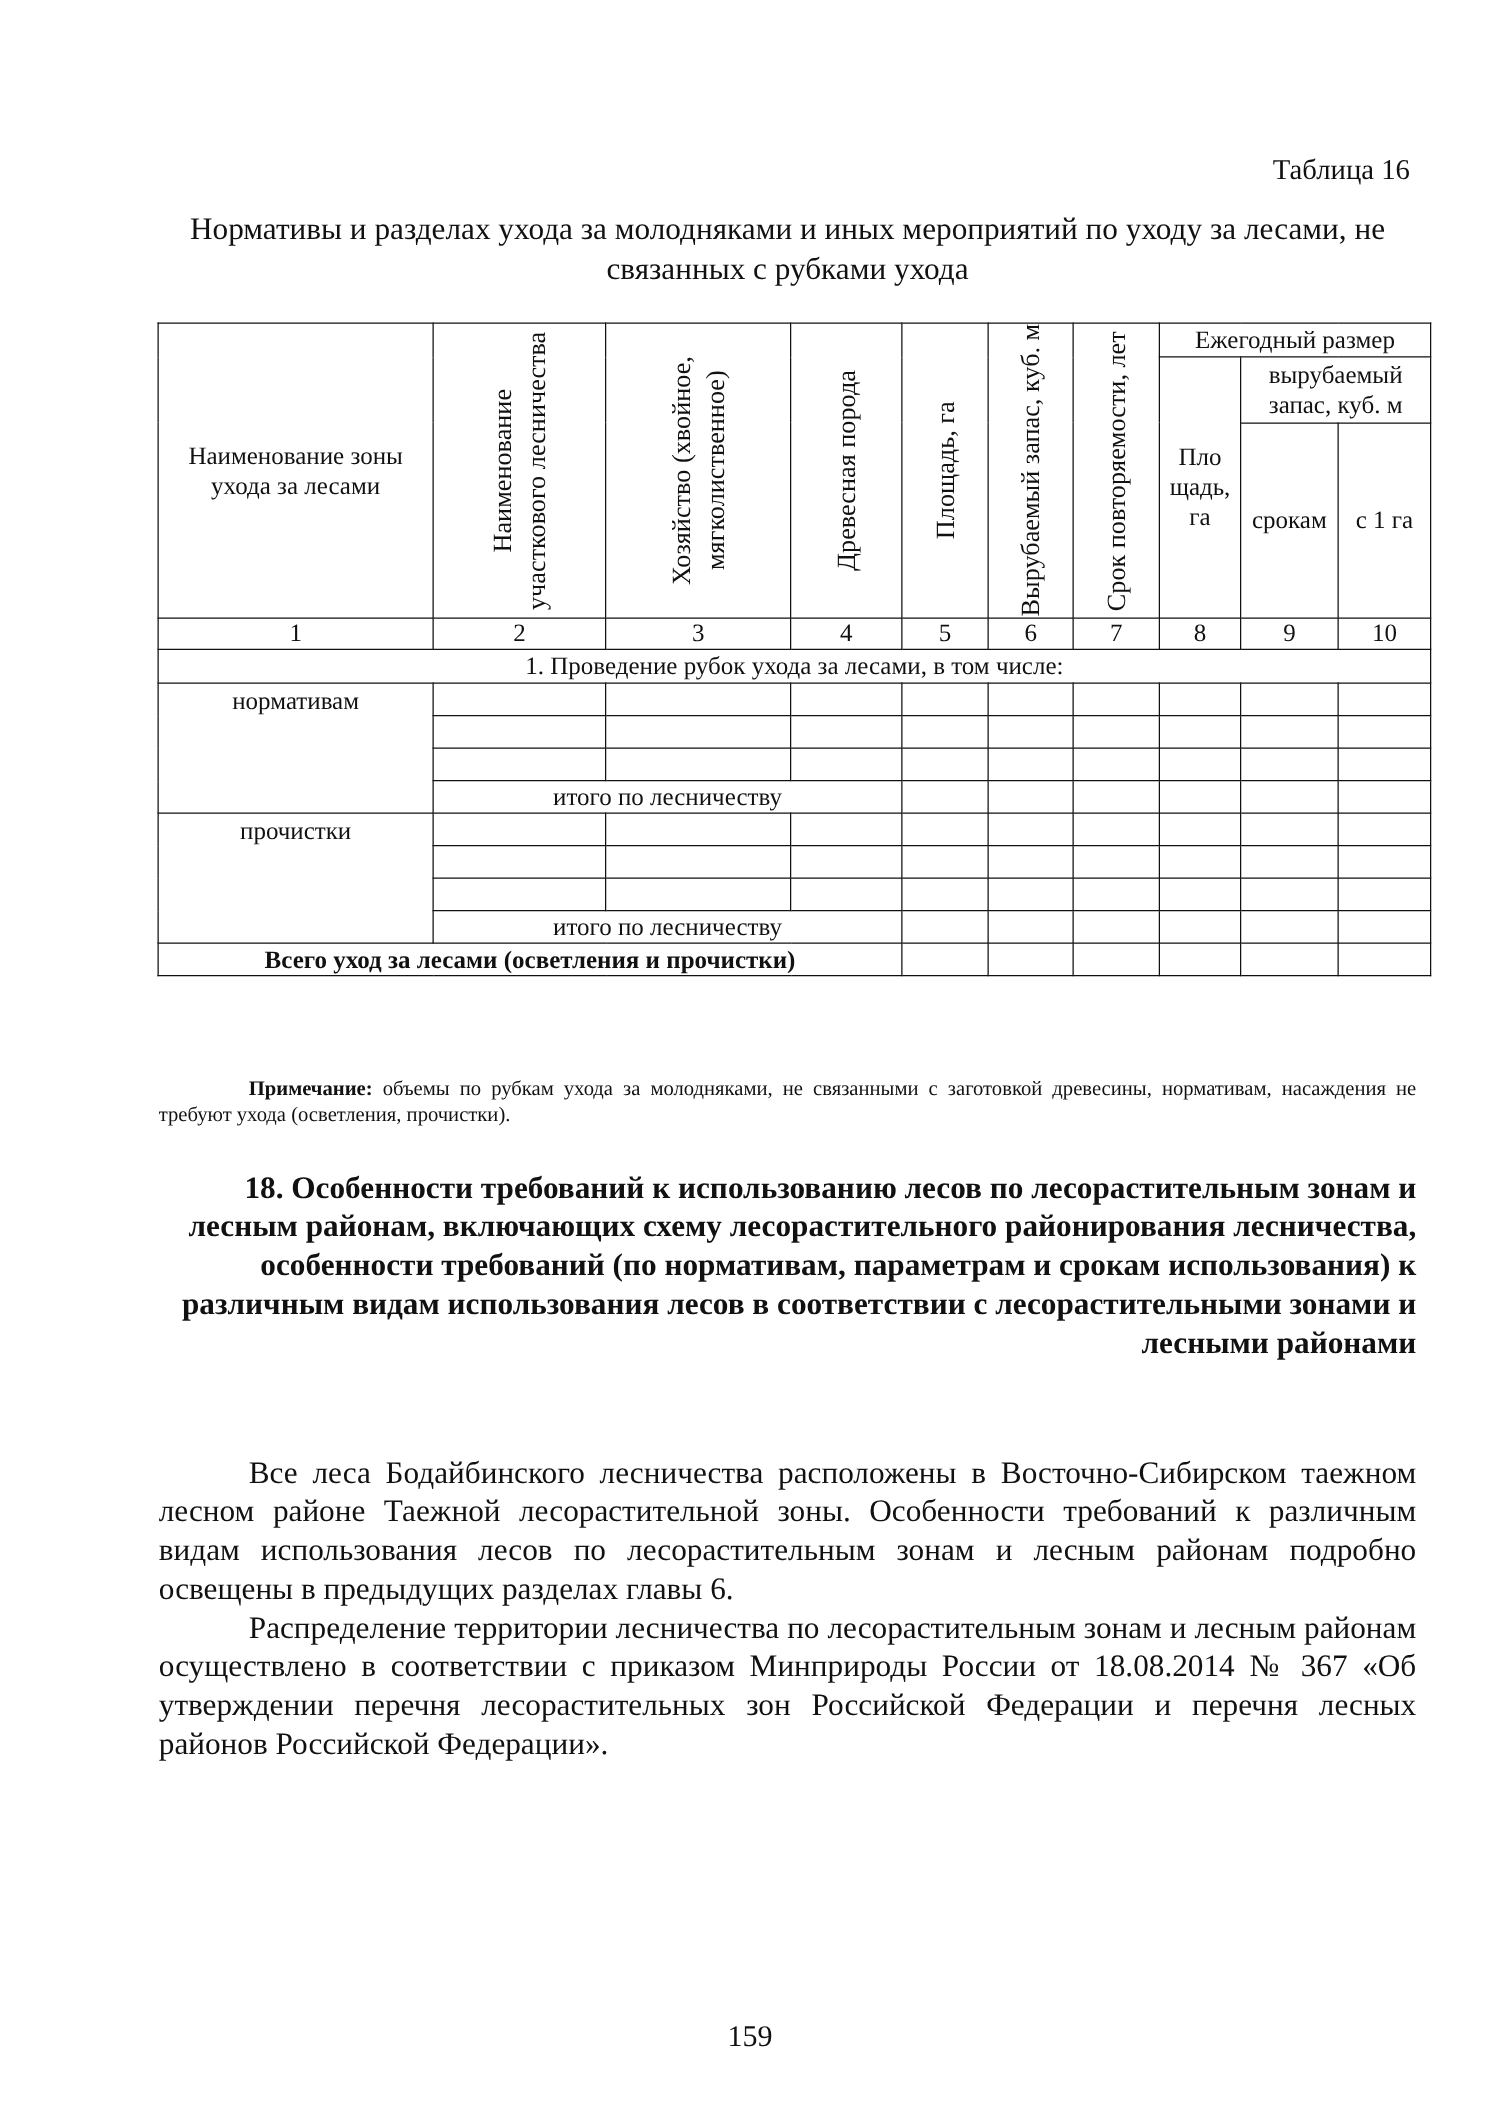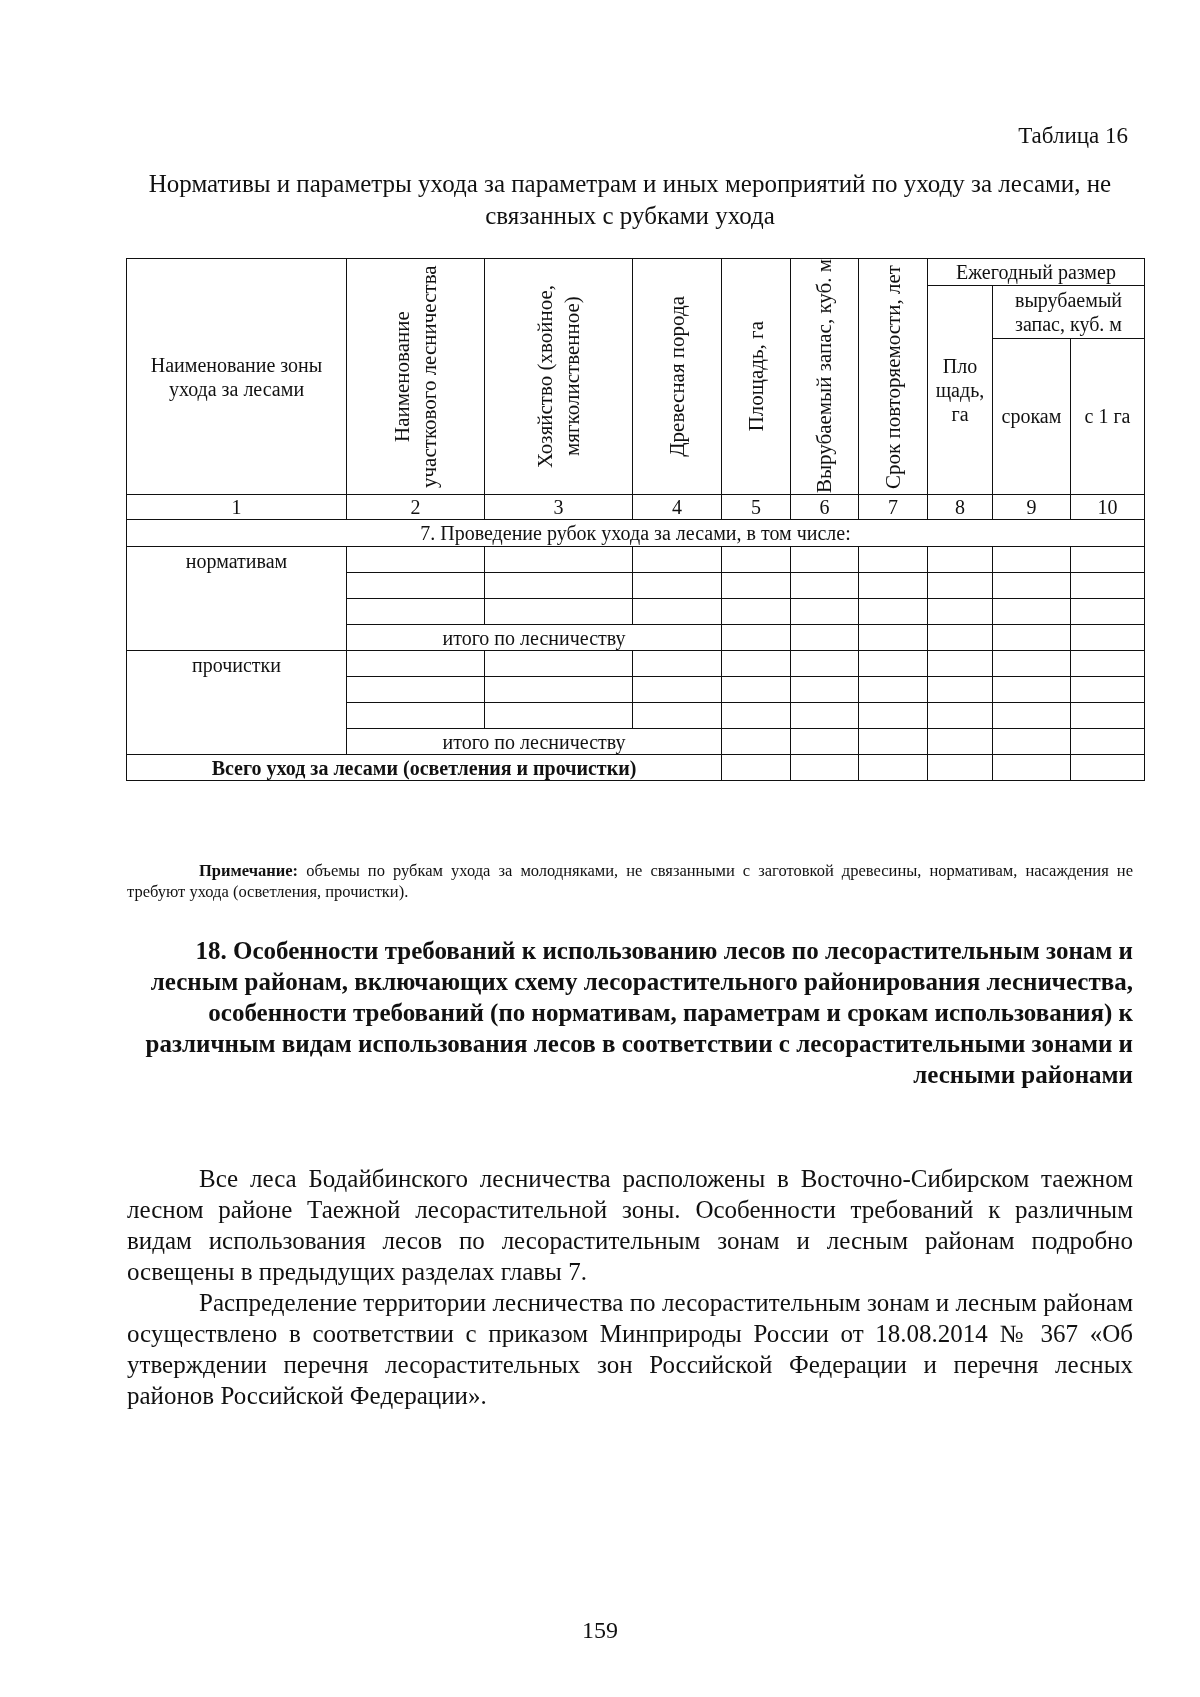--- a/index.html
+++ b/index.html
@@ -24,21 +24,21 @@
   #section-heading { top:935px; left:127px; width:1006px; text-align:right; font-weight:bold; font-size:25px; line-height:31px; }
   .para { left:127px; width:1006px; font-size:25px; line-height:31px; text-align:justify; text-indent:72px; }
   #para1 { top:1163px; }
   #para2 { top:1287px; }
   #page-number { top:1617px; left:0; width:1200px; text-align:center; font-size:24px; }
 </style>
 </head>
 <body>
 
 <div id="table-label" class="abs">Таблица 16</div>
-<div id="table-title" class="abs">Нормативы и параметры ухода за параметрам и иных мероприятий по уходу за лесами, не связанных с рубками ухода</div>
+<div id="table-title" class="abs">Нормативы и разделах ухода за молодняками и иных мероприятий по уходу за лесами, не связанных с рубками ухода</div>
 
 <table class="main">
   <colgroup>
     <col style="width:220px">
       <col style="width:138px">
       <col style="width:148px">
       <col style="width:89px">
     <col style="width:69px">
       <col style="width:68px">
       <col style="width:69px">
@@ -87,21 +87,21 @@
     <td>3</td>
     <td>4</td>
     <td>5</td>
     <td>6</td>
     <td>7</td>
     <td>8</td>
     <td>9</td>
     <td>10</td>
   </tr>
   <tr class="sec-row">
-    <td colspan="10">7. Проведение рубок ухода за лесами, в том числе:</td>
+    <td colspan="10">1. Проведение рубок ухода за лесами, в том числе:</td>
   </tr>
 
   <tr class="data-row">
     <td rowspan="4" class="kind">нормативам</td>
     <td></td>
         <td></td>
         <td></td>
         <td></td>
         <td></td>
         <td></td>
@@ -194,16 +194,16 @@
         <td></td>
         <td></td>
   </tr>
 </tbody>
   </table>
 
 <div id="note" class="abs"><b>Примечание:</b><span> объемы по рубкам ухода за молодняками, не связанными с заготовкой древесины, нормативам, насаждения не требуют ухода (осветления, прочистки).</span></div>
 
 <div id="section-heading" class="abs">18. Особенности требований к использованию лесов по лесорастительным зонам и лесным районам, включающих схему лесорастительного районирования лесничества, особенности требований (по нормативам, параметрам и срокам использования) к различным видам использования лесов в соответствии с лесорастительными зонами и лесными районами</div>
 
-<div id="para1" class="abs para">Все леса Бодайбинского лесничества расположены в Восточно-Сибирском таежном лесном районе Таежной лесорастительной зоны. Особенности требований к различным видам использования лесов по лесорастительным зонам и лесным районам подробно освещены в предыдущих разделах главы 7.</div>
+<div id="para1" class="abs para">Все леса Бодайбинского лесничества расположены в Восточно-Сибирском таежном лесном районе Таежной лесорастительной зоны. Особенности требований к различным видам использования лесов по лесорастительным зонам и лесным районам подробно освещены в предыдущих разделах главы 6.</div>
 <div id="para2" class="abs para">Распределение территории лесничества по лесорастительным зонам и лесным районам осуществлено в соответствии с приказом Минприроды России от 18.08.2014 № 367 «Об утверждении перечня лесорастительных зон Российской Федерации и перечня лесных районов Российской Федерации».</div>
 
 <div id="page-number" class="abs">159</div>
 
 </body></html>

